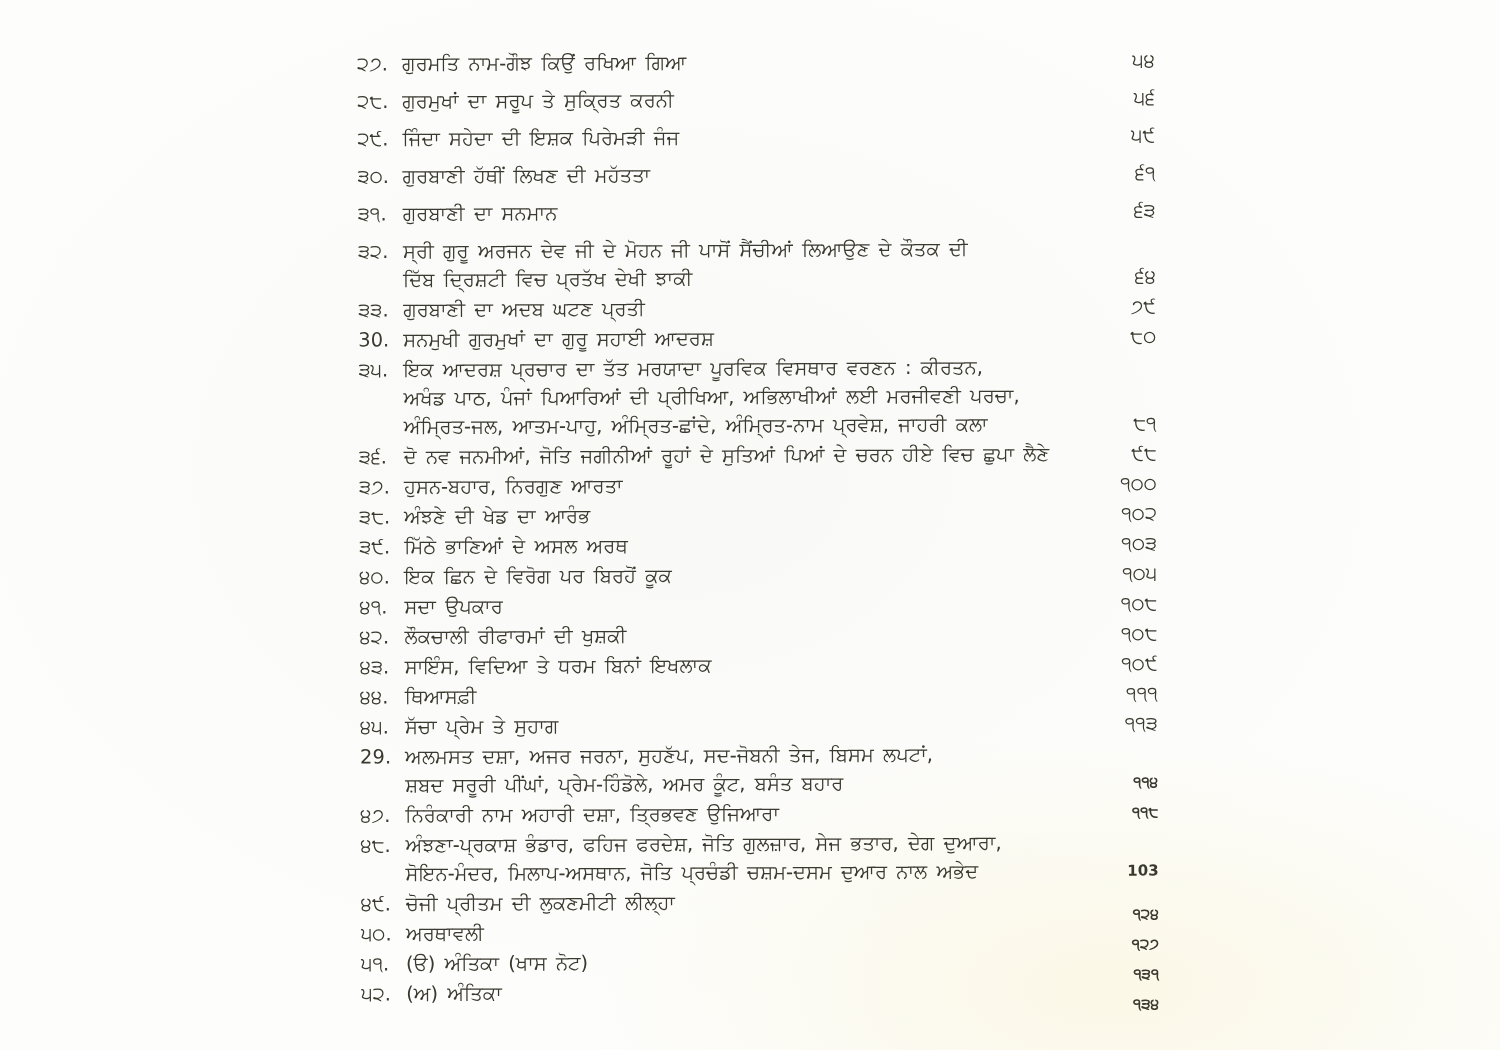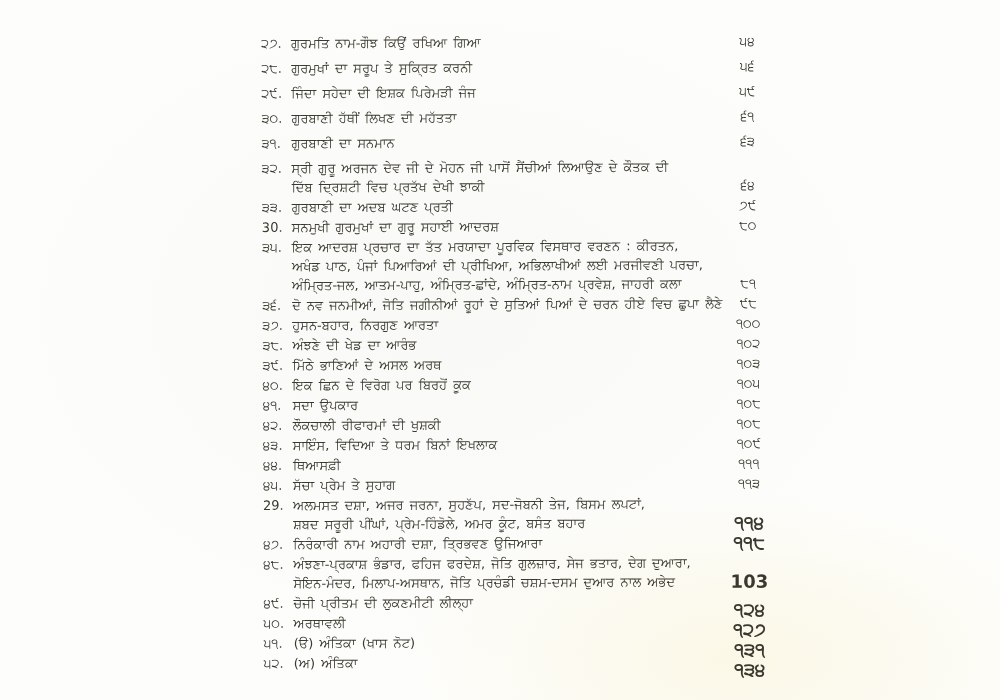--- a/index.html
+++ b/index.html
@@ -34,31 +34,30 @@
     display: flex;
     align-items: flex-end;
     margin-bottom: 1px;
   }
   
   .row:nth-child(-n+5) { margin-bottom: 6px; }
   .num {
     flex: 0 0 30px;
     align-self: flex-start;
     white-space: nowrap;
-    margin-left: 23px;
   }
   .lines { flex: 1 1 auto; min-width: 0; }
   .line { white-space: nowrap; }
   .pg {
     flex: 0 0 46px;
-    text-align: center;
+    text-align: right;
     white-space: nowrap;
   }
   
-  .row:nth-child(n+20) .pg { font-weight: bold; font-size: 18px; }
+  .row:nth-child(n+20) .pg { font-weight: bold; font-size: 10px; }
   
   .row:nth-child(n+23) .pg { transform: translateY(9px); font-family: Liberation Serif, serif; }
 </style>
 </head>
 <body>
 
 <div class="page">
   <div class="toc" id="toc">
   <div class="row">
     <span class="num">੨੭.</span>

